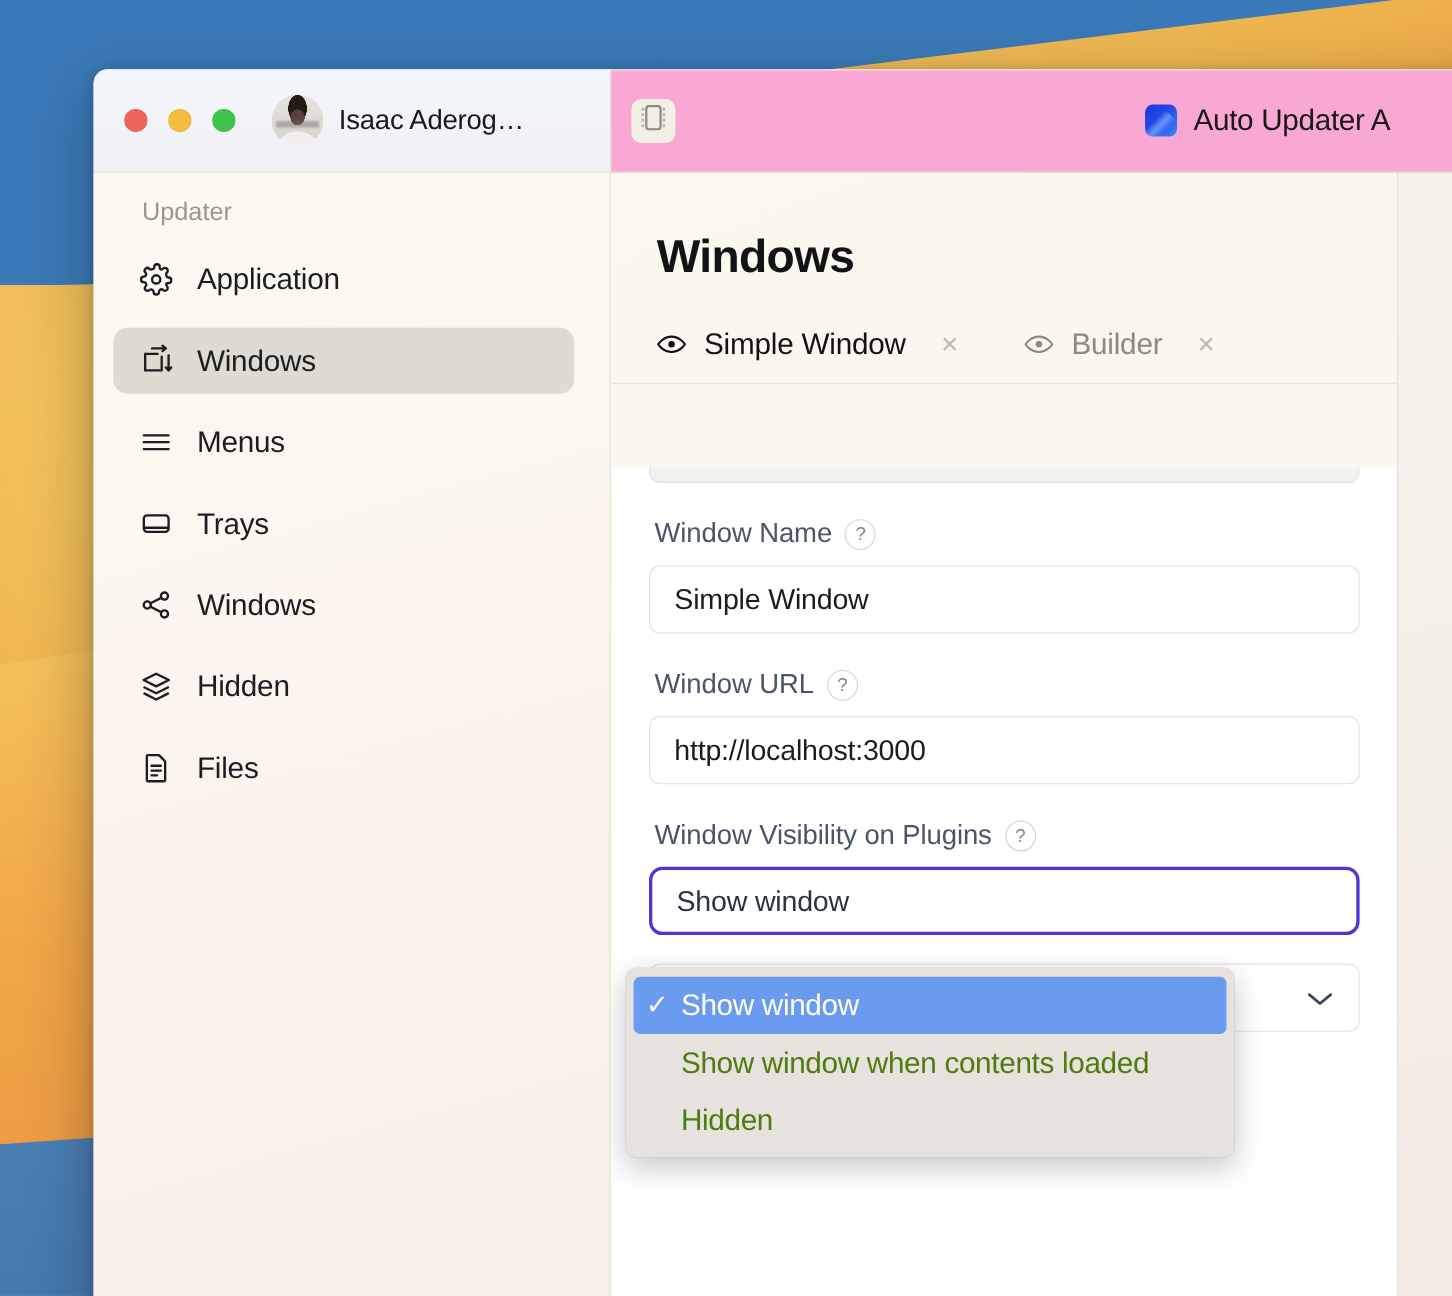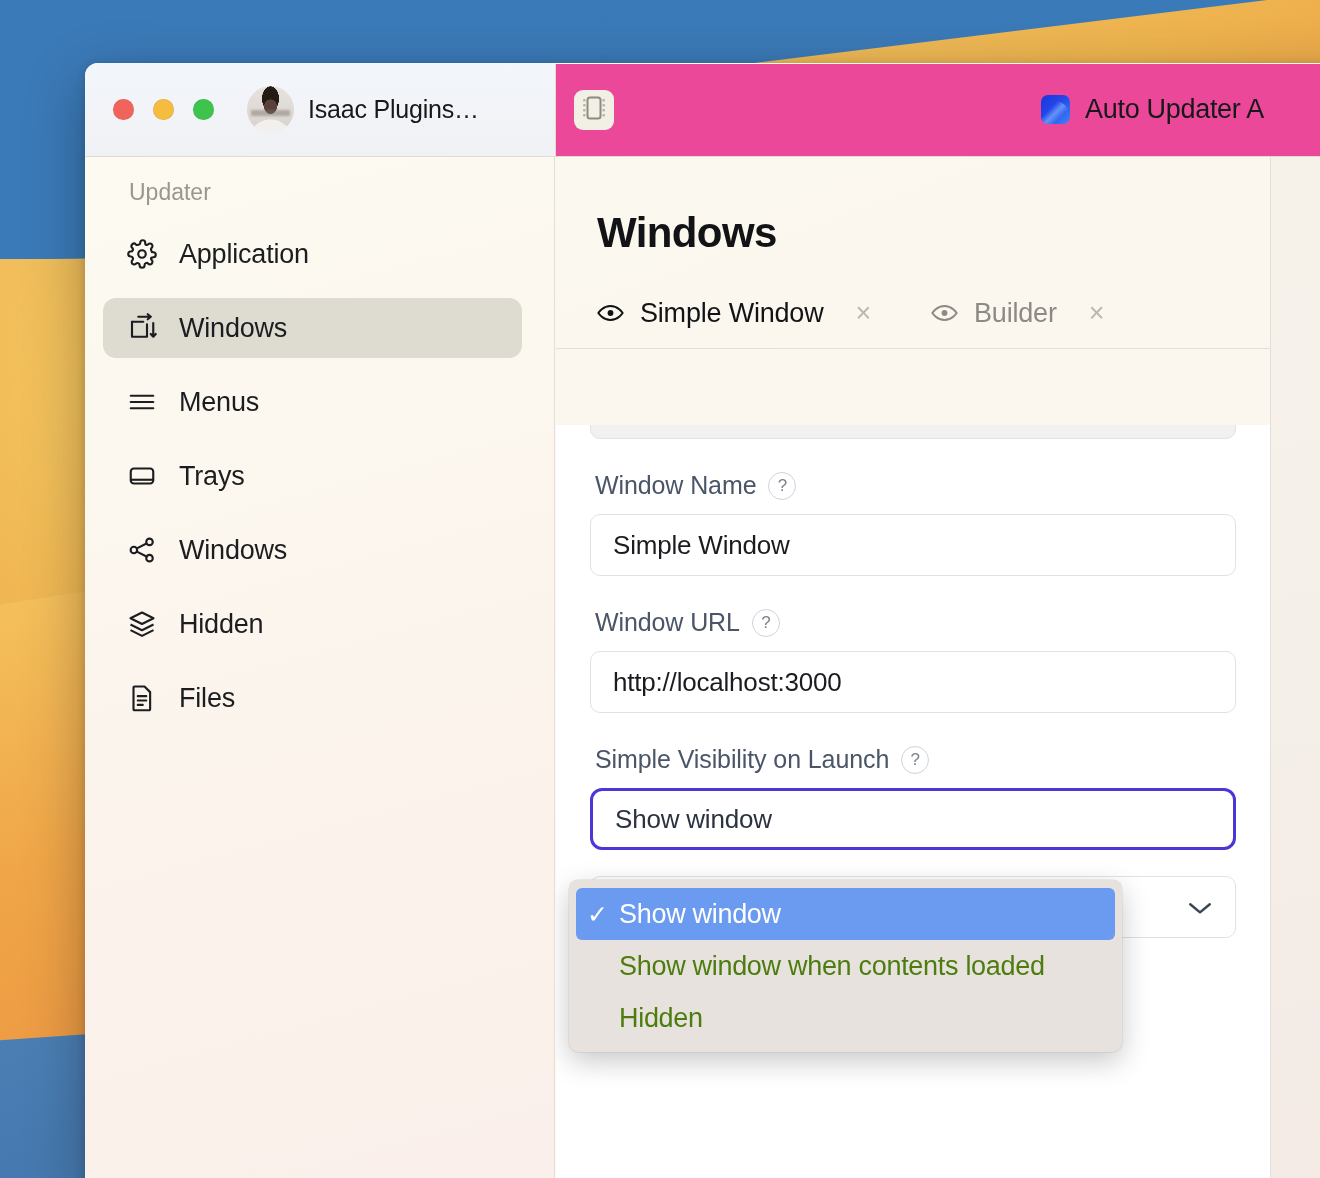--- a/index.html
+++ b/index.html
@@ -126,21 +126,21 @@
     margin-left: 14px;
     font-size: 25px;
     color: #17181a;
     letter-spacing: -.2px;
     white-space: nowrap;
   }
 
   .tb-right {
     flex: 1;
     height: 93px;
-    background: #ec4899;
+    background: #f9a8d4;
     border-bottom: 1px solid #dfdcd4;
     border-left: 1px solid #dfdcd4;
     display: flex;
     align-items: center;
     padding: 0 0 0 18px;
     position: relative;
   }
   .sidebar-toggle {
     width: 40px; height: 40px;
     border-radius: 9px;
@@ -386,21 +386,21 @@
 
   <div class="titlebar">
 
     <div class="tb-left">
       <div class="traffic">
         <div class="dot red"></div>
         <div class="dot yellow"></div>
         <div class="dot green"></div>
       </div>
       <div class="avatar"></div>
-      <div class="tb-username">Isaac Plugins…</div>
+      <div class="tb-username">Isaac Aderog…</div>
     </div>
 
     <div class="tb-right">
       <div class="sidebar-toggle">
         <span>
           <svg width="22" height="26" viewBox="0 0 22 26">
             <rect x="4.5" y="2.5" width="13" height="21" rx="2.5" fill="none" stroke="#8d8a84" stroke-width="2"></rect>
             <g fill="#b7b3ab">
               <rect x="0" y="4" width="2.6" height="2.6" rx="1"></rect>
               <rect x="0" y="9" width="2.6" height="2.6" rx="1"></rect>
@@ -558,21 +558,21 @@
         </div>
         <div class="input">
           <span>http://localhost:3000</span>
         </div>
       </div>
 
       <div class="spacer-30"></div>
 
       <div class="field">
         <div class="flabel">
-          <span>Simple Visibility on Launch</span>
+          <span>Window Visibility on Plugins</span>
           <span class="help">?</span>
         </div>
         <div class="select focused">
           <span>Show window</span>
         </div>
       </div>
 
       <div class="spacer-22"></div>
 
       <div class="field">

